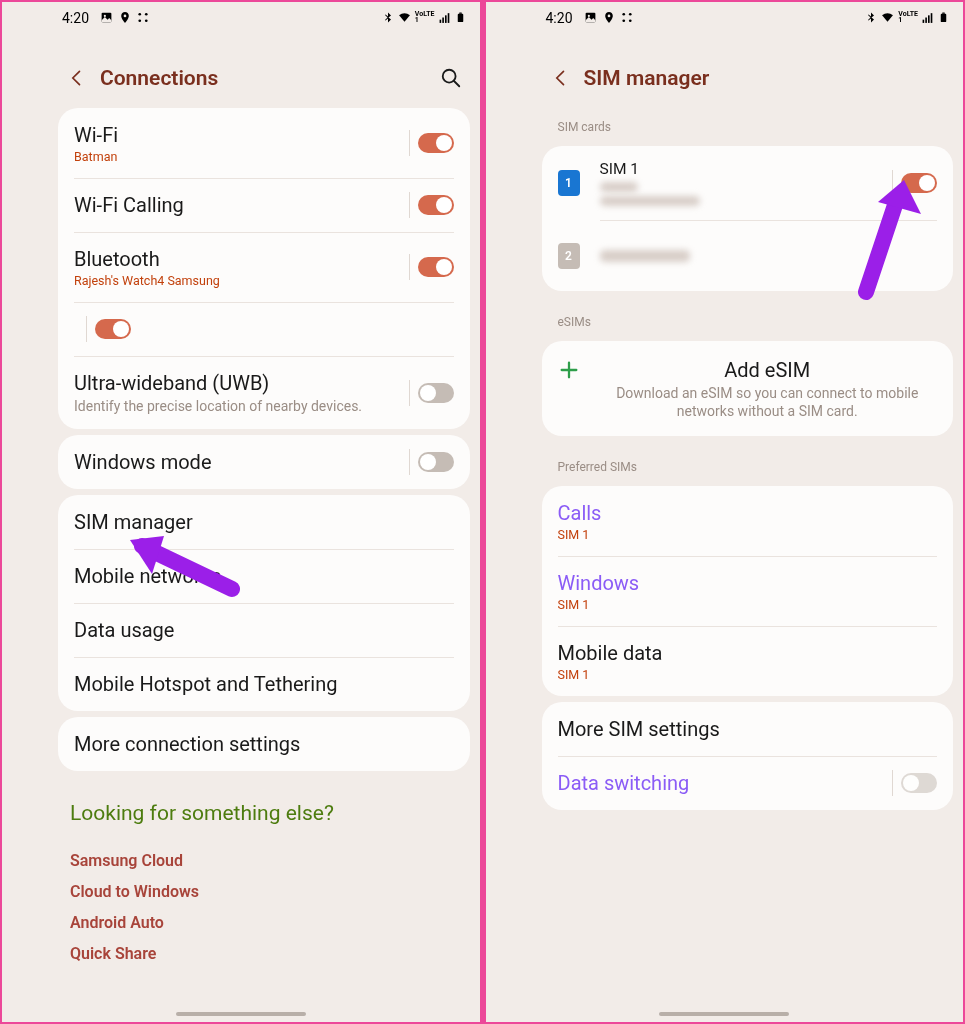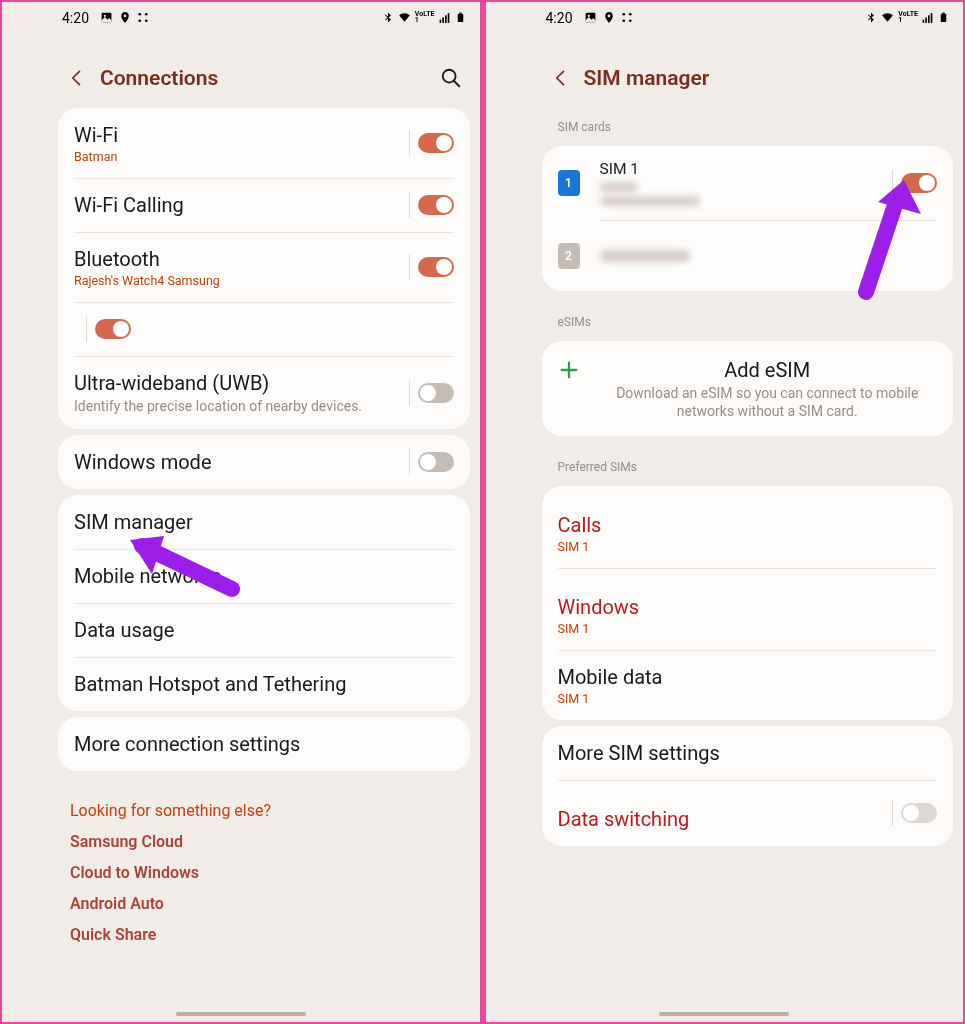--- a/index.html
+++ b/index.html
@@ -21,21 +21,21 @@
 
   .section-label { padding: 18px 26px 6px; font-size: 12px; color: #9a8d85; }
 
   .card { background: #fdfcfb; border-radius: 20px; margin: 6px 10px; overflow: hidden; }
   .row { padding: 14px 16px; display: flex; align-items: center; position: relative; }
   .row + .row::before { content: ''; position: absolute; top: 0; left: 16px; right: 16px; height: 1px; background: #eae3de; }
   .row-main { flex: 1; min-width: 0; }
   .row-title { font-size: 20px; color: #1a1a1a; line-height: 1.3; }
   .row-sub { font-size: 12.5px; color: #c2410c; margin-top: 1px; }
   .row-desc { font-size: 14px; color: #9a8d85; margin-top: 1px; line-height: 1.3; }
-  .row-disabled .row-title { color: #b91c1c; margin-top: 12px; }
+  .row-disabled .row-title { color: #8b5cf6; }
 
   .toggle { width: 36px; height: 20px; border-radius: 20px; position: relative; flex: none; margin-left: 6px; }
   .toggle::after { content: ''; width: 16px; height: 16px; border-radius: 50%; background: #fff; position: absolute; top: 2px; }
   .toggle.on { background: #d5694d; }
   .toggle.on::after { right: 2px; }
   .toggle.off { background: #c5bcb5; }
   .toggle.off::after { left: 2px; }
   .toggle-divider { width: 1px; height: 26px; background: #e0d8d2; margin-left: 12px; margin-right: 2px; }
 
   .sim-row { padding: 14px 16px; display: flex; align-items: center; }
@@ -48,21 +48,21 @@
   .blur-line { height: 10px; background: #d8cec8; border-radius: 5px; filter: blur(3px); }
   .blur-line.w1 { width: 38px; margin-bottom: 4px; }
   .blur-line.w2 { width: 100px; }
   .blur-line.w3 { width: 90px; height: 12px; }
   .sim-divider { height: 1px; background: #eae3de; margin-left: 58px; margin-right: 16px; }
 
   .add-esim-row { display: flex; padding: 16px; align-items: flex-start; gap: 18px; text-align: center; }
   .plus-icon { width: 22px; height: 22px; flex: none; margin-top: 2px; }
 
   .footer-section { padding: 24px 22px 10px; }
-  .footer-heading { font-size: 16px; color: #c2410c; margin-bottom: 12px; }
+  .footer-heading { font-size: 21px; color: #4d7c0f; margin-bottom: 26px; }
   .footer-link { display: block; font-size: 16px; color: #a8443a; font-weight: 600; margin-bottom: 12px; }
 
   .bottom-bar { position: absolute; bottom: 6px; left: 50%; transform: translateX(-50%); width: 130px; height: 4px; background: #b8afa8; border-radius: 4px; }
 
   .arrow-annotation { position: absolute; pointer-events: none; }
 
   .svg-statusicons { height: 13px; }
 </style>
 </head>
 <body>
@@ -184,21 +184,21 @@
             <div class="row-title">Mobile networks</div>
           </div>
       </div>
       <div class="row">
         <div class="row-main">
             <div class="row-title">Data usage</div>
           </div>
       </div>
       <div class="row">
         <div class="row-main">
-            <div class="row-title">Batman Hotspot and Tethering</div>
+            <div class="row-title">Mobile Hotspot and Tethering</div>
           </div>
       </div>
     </div>
 
     <div class="card">
       <div class="row">
         <div class="row-main">
             <div class="row-title">More connection settings</div>
           </div>
       </div>

